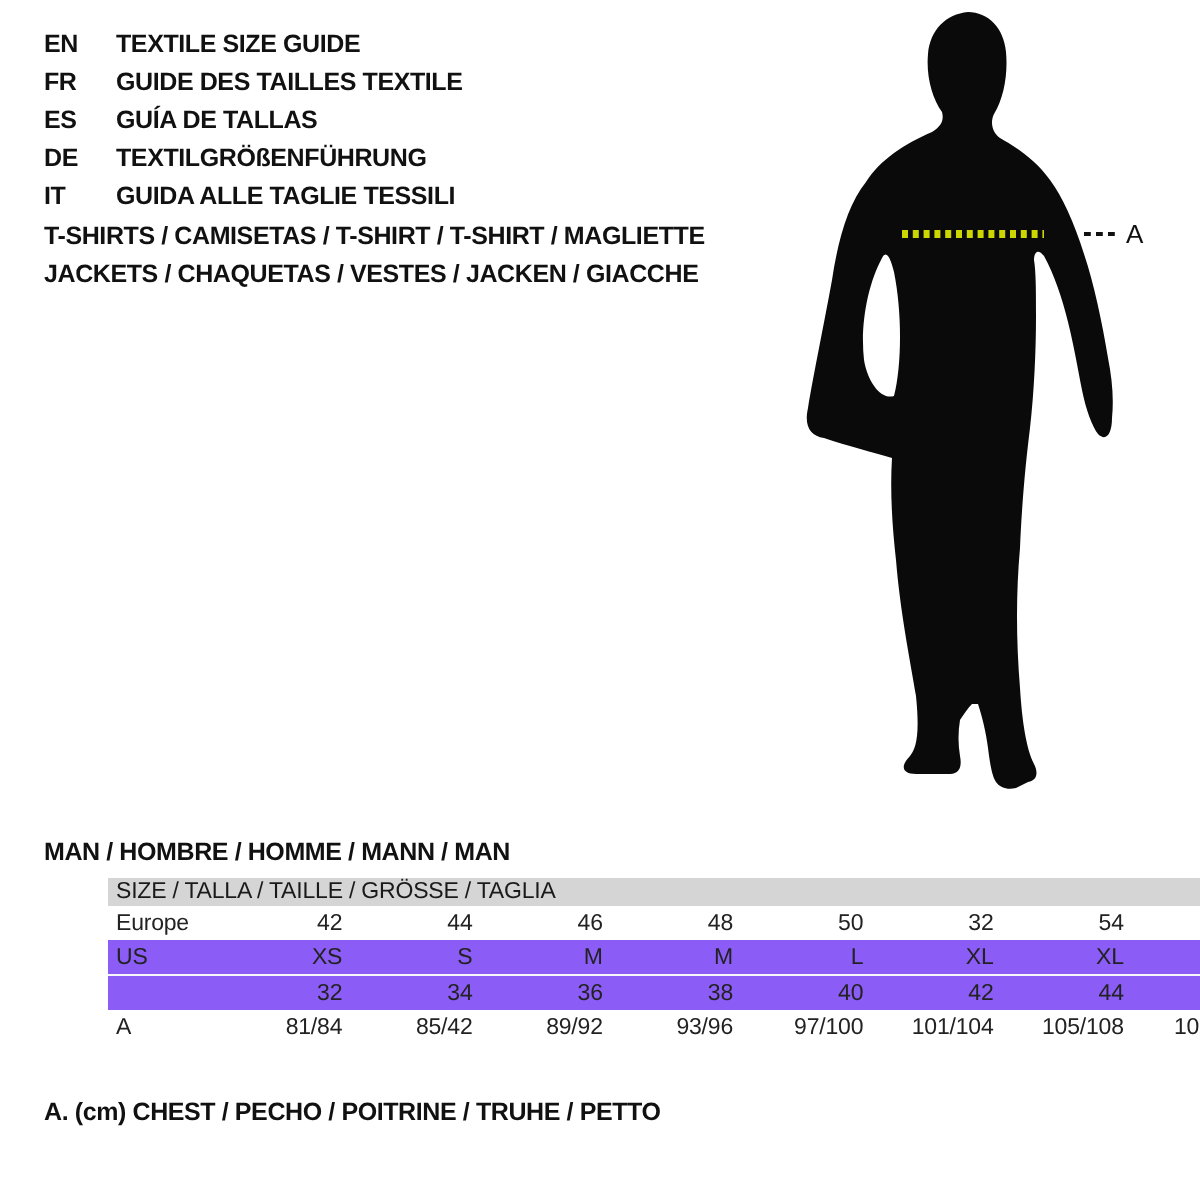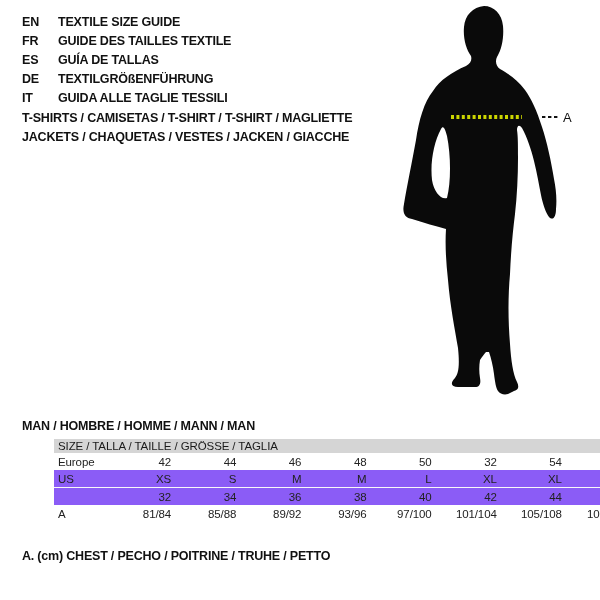--- a/index.html
+++ b/index.html
@@ -125,21 +125,21 @@
       <span class="val">38</span>
       <span class="val">40</span>
       <span class="val">42</span>
       <span class="val">44</span>
       <span class="val">46</span>
     </div>
 
     <div class="trow row-a">
       <span class="lbl">A</span>
       <span class="val">81/84</span>
-      <span class="val">85/88</span>
+      <span class="val">85/42</span>
       <span class="val">89/92</span>
       <span class="val">93/96</span>
       <span class="val">97/100</span>
       <span class="val">101/104</span>
       <span class="val">105/108</span>
       <span class="val">109/112</span>
     </div>
   </div>
 
   <div class="footnote">A. (cm) CHEST / PECHO / POITRINE / TRUHE / PETTO</div>

